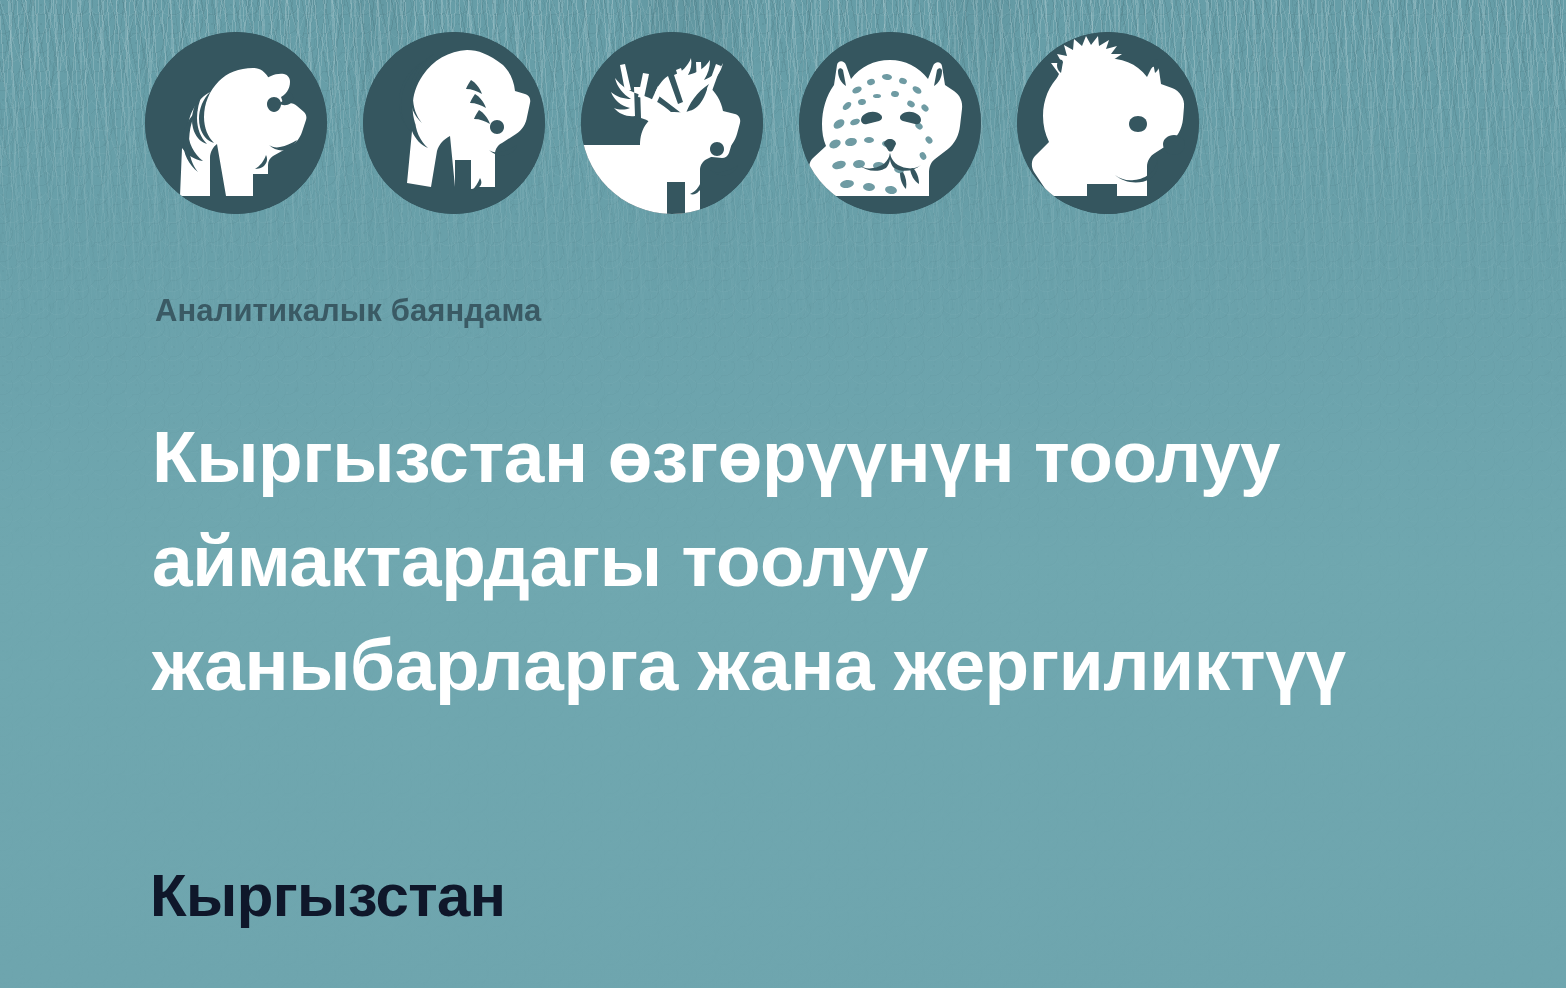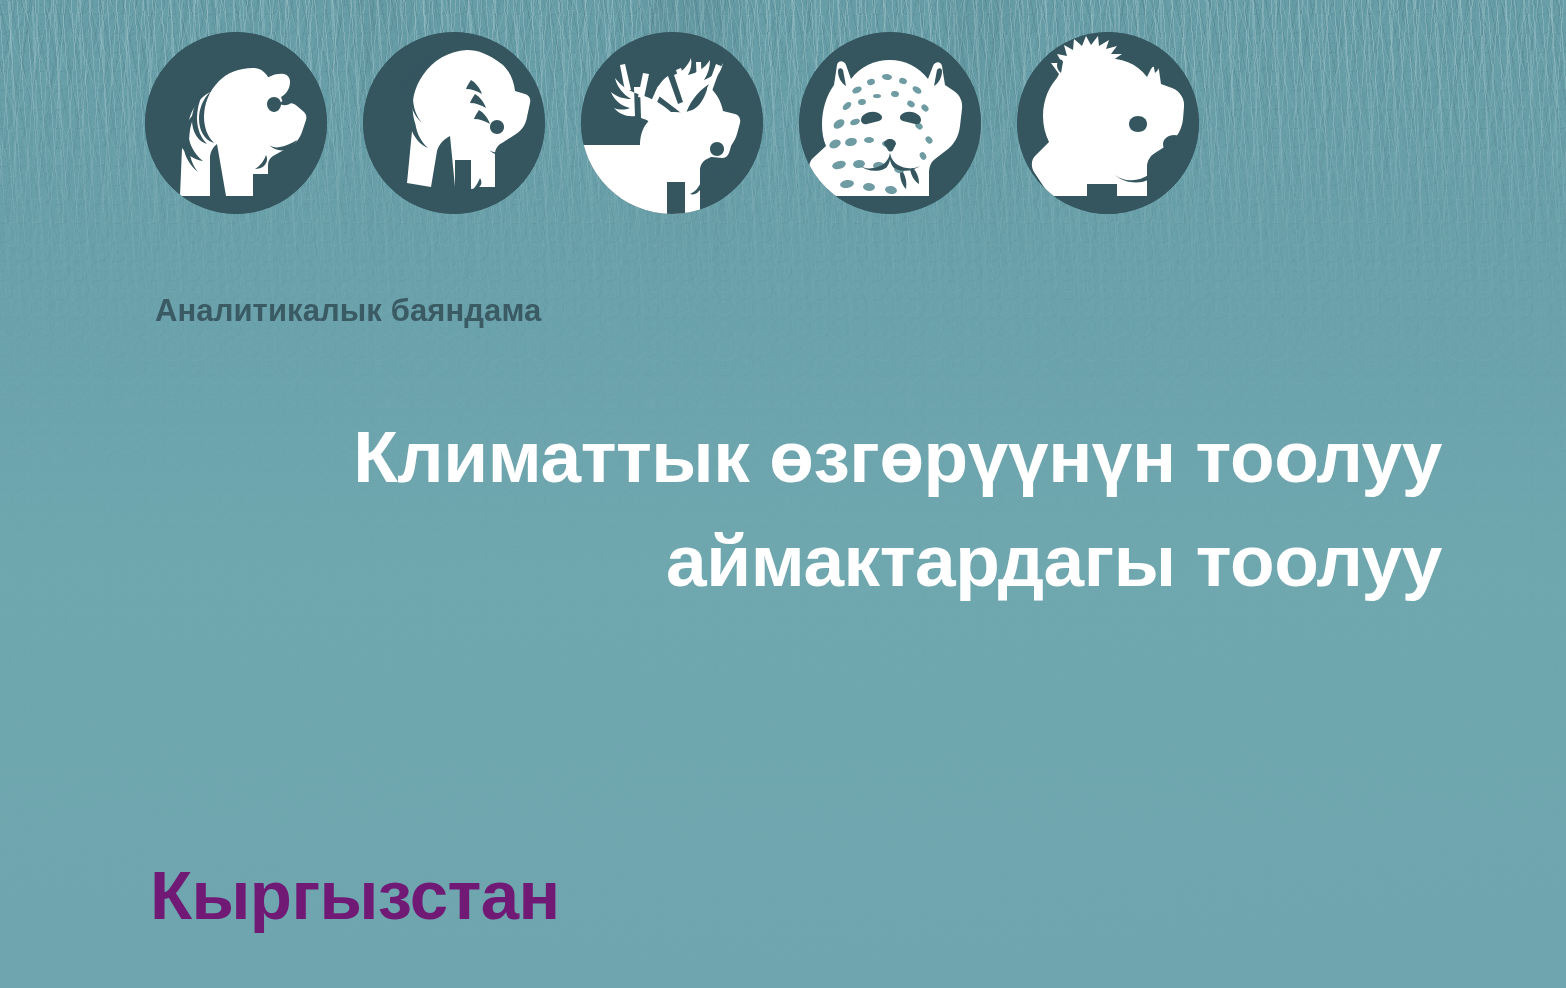--- a/index.html
+++ b/index.html
@@ -133,21 +133,20 @@
         rgba(110,165,174,.96) 100%);
     mix-blend-mode: normal;
   }
 
   
 
   .content {
     position: relative;
     z-index: 10;
     height: 100%;
-    text-align: right;
   }
 
   .icon-row {
     position: absolute;
     left: 145px;
     top: 32px;
     display: flex;
     gap: 36px;
   }
 
@@ -182,24 +181,24 @@
     font-weight: 700;
     color: #ffffff;
     letter-spacing: -.4px;
   }
   .headline .hl-line { display: block; white-space: nowrap; }
 
   .country {
     position: absolute;
     left: 150px;
     top: 846px;
-    font-size: 69px;
+    font-size: 60px;
     line-height: 100px;
     font-weight: 700;
-    color: #701a75;
+    color: #0f172a;
     letter-spacing: -.6px;
     white-space: nowrap;
   }
 </style>
 </head>
 <body>
 
 <div id="cover">
 
   <div class="bg-base"></div>
@@ -378,20 +377,21 @@
             <path d="M100,152l0,30l-30,0l0-30z"></path>
           </g>
         </svg>
       </span>
 
     </div>
 
     <div class="kicker">Аналитикалык баяндама</div>
 
     <div class="headline">
-      <span class="hl-line">Климаттык өзгөрүүнүн тоолуу</span>
+      <span class="hl-line">Кыргызстан өзгөрүүнүн тоолуу</span>
       <span class="hl-line">аймактардагы тоолуу</span>
+      <span class="hl-line">жаныбарларга жана жергиликтүү</span>
     </div>
 
     <div class="country">Кыргызстан</div>
 
   </div>
 </div>
 
 </body></html>

